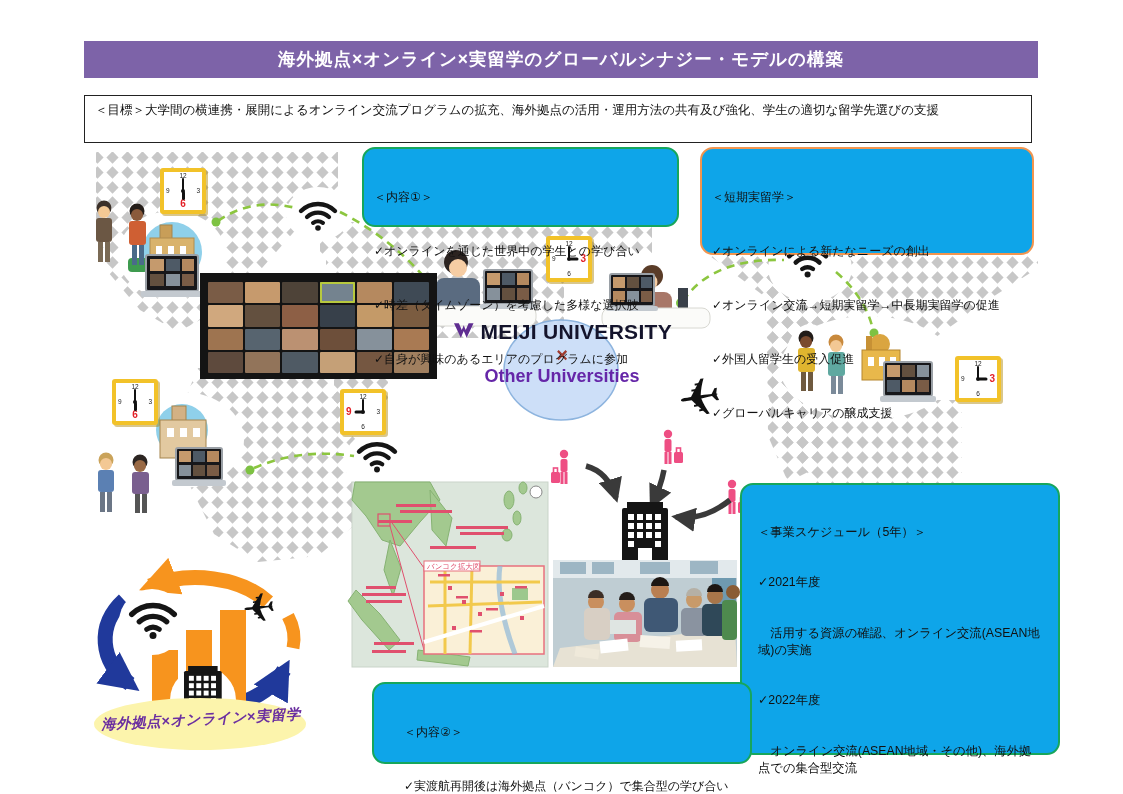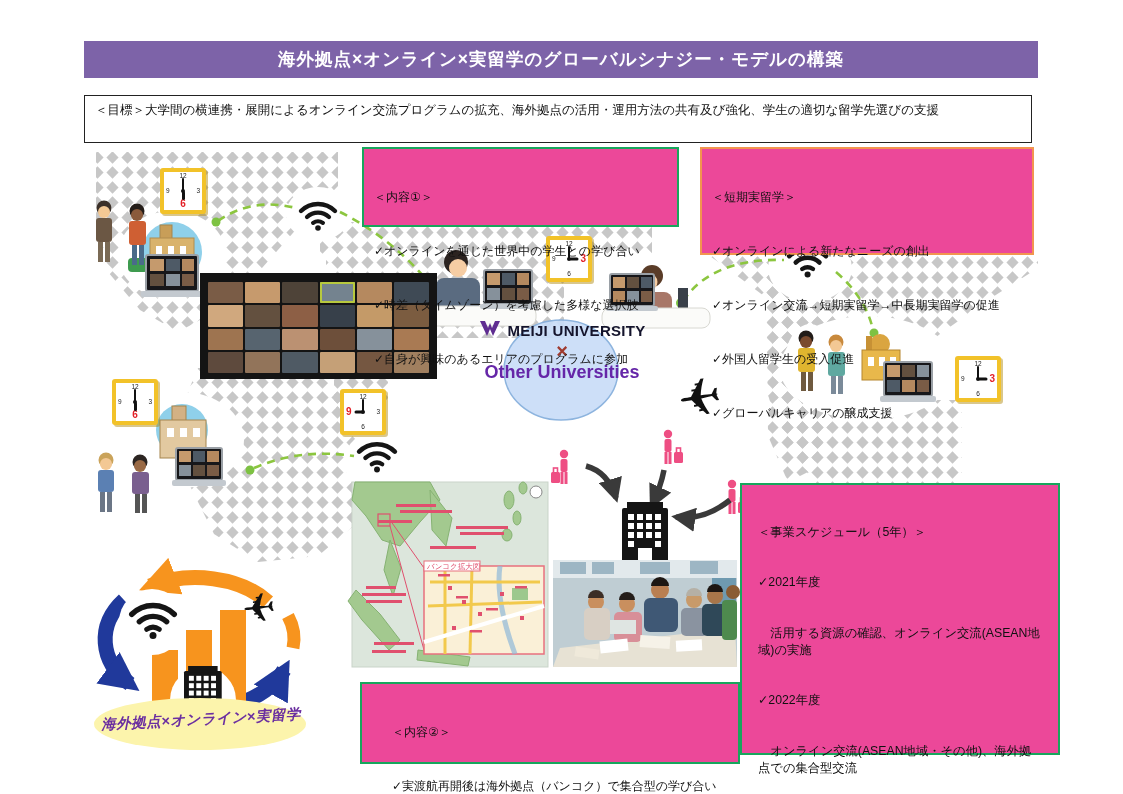--- a/index.html
+++ b/index.html
@@ -6,28 +6,28 @@
   #canvas{position:relative;width:1123px;height:794px;background:#fff;overflow:hidden;
           font-family:"Liberation Sans","DejaVu Sans",sans-serif;color:#111;}
   #artwork{position:absolute;left:0;top:0;z-index:1;}
   
   #hdr{position:absolute;left:84px;top:41px;width:954px;height:37px;background:#7D63A8;
        color:#fff;font-weight:bold;font-size:17.5px;text-align:center;line-height:37px;
        letter-spacing:1px;z-index:6;}
   #goal{position:absolute;left:84px;top:95px;width:926px;height:38px;background:#fff;
         border:1.6px solid #222;font-size:12.5px;line-height:1.6;padding:4px 10px;z-index:6;}
   
-  .tbox{position:absolute;background:#ec4899;z-index:5;font-size:12px;line-height:1.5;color:#111;
-        padding:3px 10px;white-space:pre-wrap;}
+  .tbox{position:absolute;background:#0ea5e9;z-index:5;font-size:12px;line-height:1.5;color:#111;
+        padding:3px 10px;white-space:pre-wrap;border-radius:13px;}
   .gb{border:2.2px solid #17A65C;}
   .ob{border:2.2px solid #F2954F;}
   #box1{left:362px;top:147px;width:293px;height:70px;}
   #box2{left:700px;top:147px;width:310px;height:98px;}
   #box3{left:740px;top:483px;width:284px;height:258px;font-size:12.3px;line-height:1.37;padding:5px 16px;}
-  #box4{left:360px;top:682px;width:336px;height:72px;padding-left:30px;}
+  #box4{left:372px;top:682px;width:336px;height:72px;padding-left:30px;}
   
   .clock{position:absolute;width:38px;height:38px;background:#fff;border:4px solid #F2C229;
          border-radius:3px;z-index:3;box-shadow:2px 2px 0 rgba(170,130,0,.45);}
   .clock .cn{position:absolute;font-size:6.5px;color:#222;line-height:1;}
   .n12{top:1px;left:50%;transform:translateX(-50%);}
   .n3{right:2px;top:50%;transform:translateY(-50%);}
   .n6{bottom:1px;left:50%;transform:translateX(-50%);}
   .n9{left:2px;top:50%;transform:translateY(-50%);}
   .cn.hl{color:#E31F26;font-weight:bold;font-size:10px;}
   .hand{position:absolute;left:50%;bottom:50%;transform-origin:50% 100%;background:#111;border-radius:2px;}
@@ -37,21 +37,21 @@
   
   #zoomshot{position:absolute;left:200px;top:273px;width:237px;height:106px;background:#141414;
             z-index:3;padding:9px 8px 6px;box-sizing:border-box;}
   #zoomshot .grid{display:grid;grid-template-columns:repeat(6,1fr);grid-template-rows:repeat(4,1fr);
             gap:2px;width:100%;height:100%;}
   #zoomshot .grid i{display:block;border-radius:1px;}
   #zoomshot .grid i.active{outline:2px solid #b7c93e;outline-offset:-2px;}
   
   #logo{position:absolute;left:452px;top:320px;width:220px;text-align:center;z-index:4;}
   .meiji-row{display:flex;align-items:center;justify-content:center;gap:5px;}
-  .meiji-name{font-size:15px;font-weight:bold;color:#14142c;letter-spacing:.3px;white-space:nowrap;}
+  .meiji-name{font-size:21px;font-weight:bold;color:#14142c;letter-spacing:.3px;white-space:nowrap;}
   .cross{font-size:20px;font-weight:bold;color:#A03B30;line-height:1.1;}
   .partners{font-size:18px;font-weight:bold;color:#6526A8;white-space:nowrap;}
   
   .plane{position:absolute;z-index:3;color:#111;line-height:1;}
   #plane1{left:678px;top:372px;font-size:52px;transform:rotate(-10deg) scaleX(-1);}
   #plane2{left:242px;top:588px;font-size:40px;transform:rotate(-6deg) scaleX(-1);z-index:2;}
   
   #cycap{position:absolute;left:96px;top:710px;width:210px;text-align:center;z-index:4;
          font-size:14.5px;font-weight:bold;font-style:italic;color:#6B2FA0;transform:rotate(-3deg);
          letter-spacing:.5px;}

